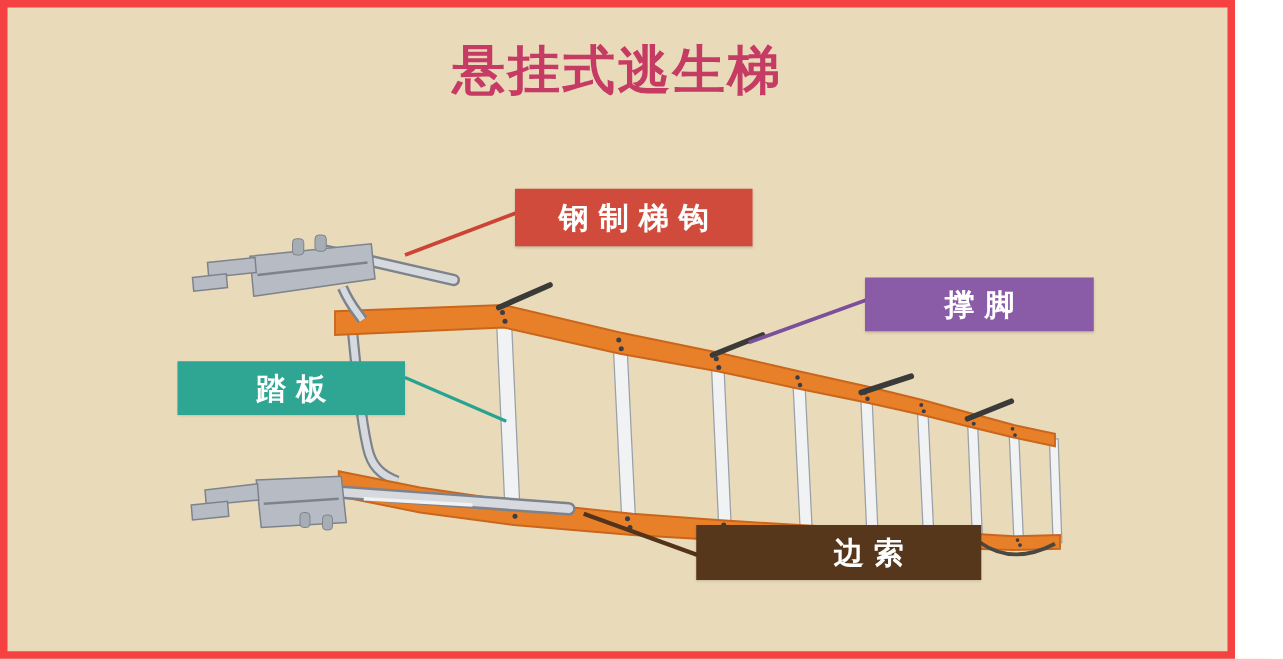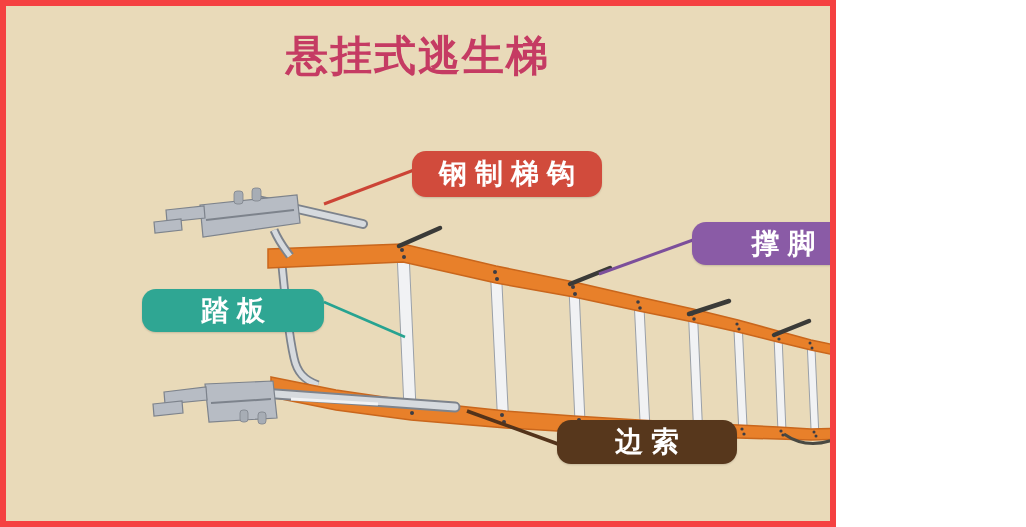--- a/index.html
+++ b/index.html
@@ -1,20 +1,20 @@
 <!DOCTYPE html>
 <html style="--page-bg: #e9dab9; --frame-border: #f54141; --title-text: #c53b63; --label-text: #ffffff; --label-hook-bg: #d14b3c; --label-foot-bg: #8a5ba6; --label-tread-bg: #2fa693; --label-rope-bg: #57371c; --leader-hook: #cc4436; --leader-foot: #7c4f9b; --leader-tread: #27a391; --leader-rope: #53331a; --strap-orange: #e8802a; --strap-edge: #c9661c; --rung-fill: #f1f2f4; --rung-edge: #9aa0a8; --metal-fill: #b7bcc4; --metal-edge: #7d838c; --metal-light: #d6dade; --bolt-fill: #a7adb5; --foot-dark: #3a3a38; --junction-dot: #3c3c44;"><head>
 <meta charset="utf-8">
 <style>
   html,body { margin:0; padding:0; }
   body { font-family:"DejaVu Sans","Liberation Sans",sans-serif; }
 
   .frame {
     position:relative;
-    width:836px; height:527px;
+    width:988px; height:527px;
     box-sizing:border-box;
     background:var(--page-bg);
     border:6px solid var(--frame-border);
     overflow:hidden;
   }
 
   .title {
     position:absolute;
     left:0; top:26px; width:100%;
     margin:0;
@@ -40,30 +40,29 @@
   .leader-hook-line  { stroke:var(--leader-hook);  stroke-width:3;   fill:none; }
   .leader-foot-line  { stroke:var(--leader-foot);  stroke-width:3;   fill:none; }
   .leader-tread-line { stroke:var(--leader-tread); stroke-width:2.5; fill:none; }
   .leader-rope-line  { stroke:var(--leader-rope);  stroke-width:3.5; fill:none; }
 
   .label {
     position:absolute;
     display:flex; align-items:center; justify-content:center;
     color:var(--label-text);
     font-weight:bold;
-    font-size:28px;
+    font-size:24px;
     letter-spacing:8px;
     text-indent:8px;
     box-shadow:0 1px 2px rgba(0,0,0,0.15);
-    border-radius:14px;
   }
   .label-hook  { left:406px; top:145px; width:190px; height:46px; background:var(--label-hook-bg); }
   .label-foot  { left:686px; top:216px; width:183px; height:43px; background:var(--label-foot-bg); }
   .label-tread { left:136px; top:283px; width:182px; height:43px; background:var(--label-tread-bg); }
-  .label-rope  { left:551px; top:414px; width:180px; height:44px; background:var(--label-rope-bg); }
+  .label-rope  { left:551px; top:414px; width:180px; height:44px; background:var(--label-rope-bg);padding-left:48px; }
 </style>
 </head>
 <body>
 
 <div class="frame">
 
   <h1 class="title">悬挂式逃生梯</h1>
 
   <svg class="ladder-svg" viewBox="0 0 1014 515">
 

